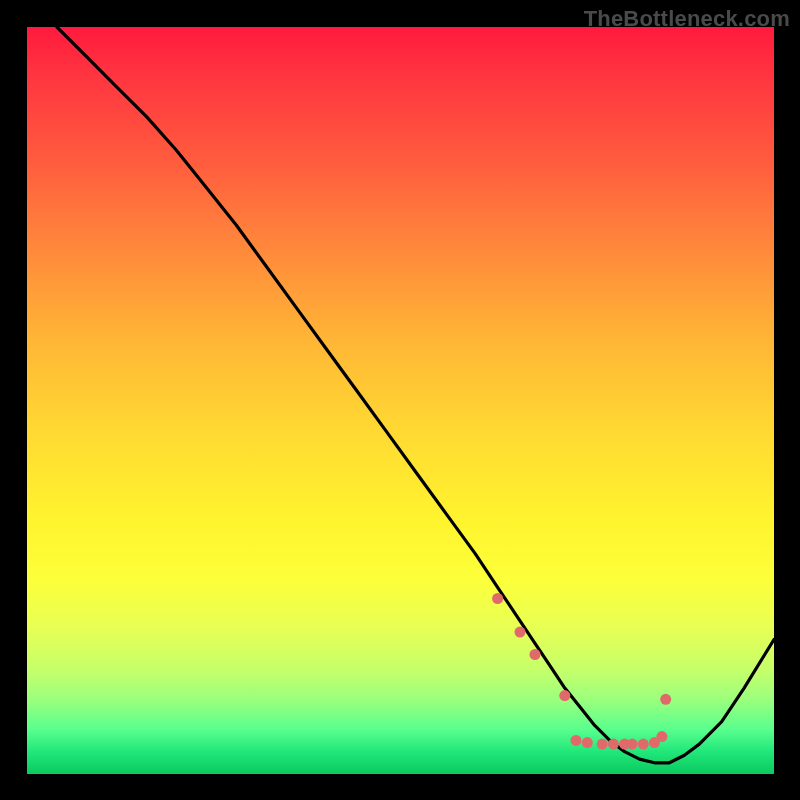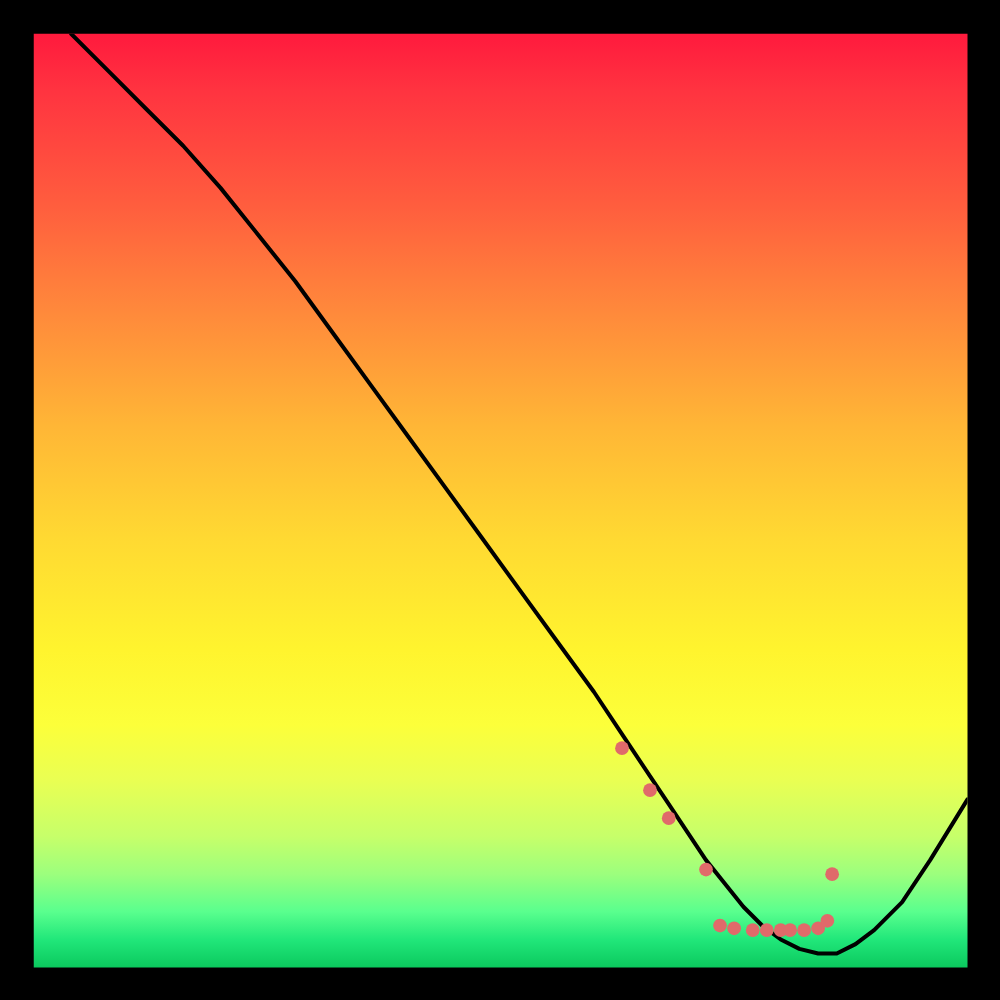--- a/index.html
+++ b/index.html
@@ -58,20 +58,21 @@
     left: 0;
     top: 0;
     width: 747px;
     height: 747px;
   }
 </style>
 </head>
 <body>
 
 <div class="frame">
+  <div class="watermark">TheBottleneck.com</div>
 
   <div class="plot">
     <svg class="curve" viewBox="0 0 747 747" preserveAspectRatio="none">
       <path id="curve-path" fill="none" stroke="#000" stroke-width="3.2" stroke-linecap="round" stroke-linejoin="round" d="M29.9 0.0 L59.8 29.9 L89.6 59.8 L119.5 89.6 L149.4 123.3 L179.3 160.6 L209.2 198.0 L239.0 239.0 L268.9 280.1 L298.8 321.2 L328.7 362.3 L358.6 403.4 L388.4 444.5 L418.3 485.6 L448.2 526.6 L470.6 560.3 L493.0 593.9 L508.0 616.3 L522.9 638.7 L537.8 661.1 L552.8 679.8 L567.7 698.4 L582.7 713.4 L597.6 724.6 L612.5 732.1 L627.5 735.8 L642.4 735.8 L657.4 728.3 L672.3 717.1 L694.7 694.7 L717.1 661.1 L747.0 612.5"></path>
       <g id="dots-group">
           <circle cx="470.6" cy="571.5" r="5.5" fill="#e06a6a"></circle>
           <circle cx="493.0" cy="605.1" r="5.5" fill="#e06a6a"></circle>
           <circle cx="508.0" cy="627.5" r="5.5" fill="#e06a6a"></circle>
           <circle cx="537.8" cy="668.6" r="5.5" fill="#e06a6a"></circle>
           <circle cx="549.0" cy="713.4" r="5.5" fill="#e06a6a"></circle>

